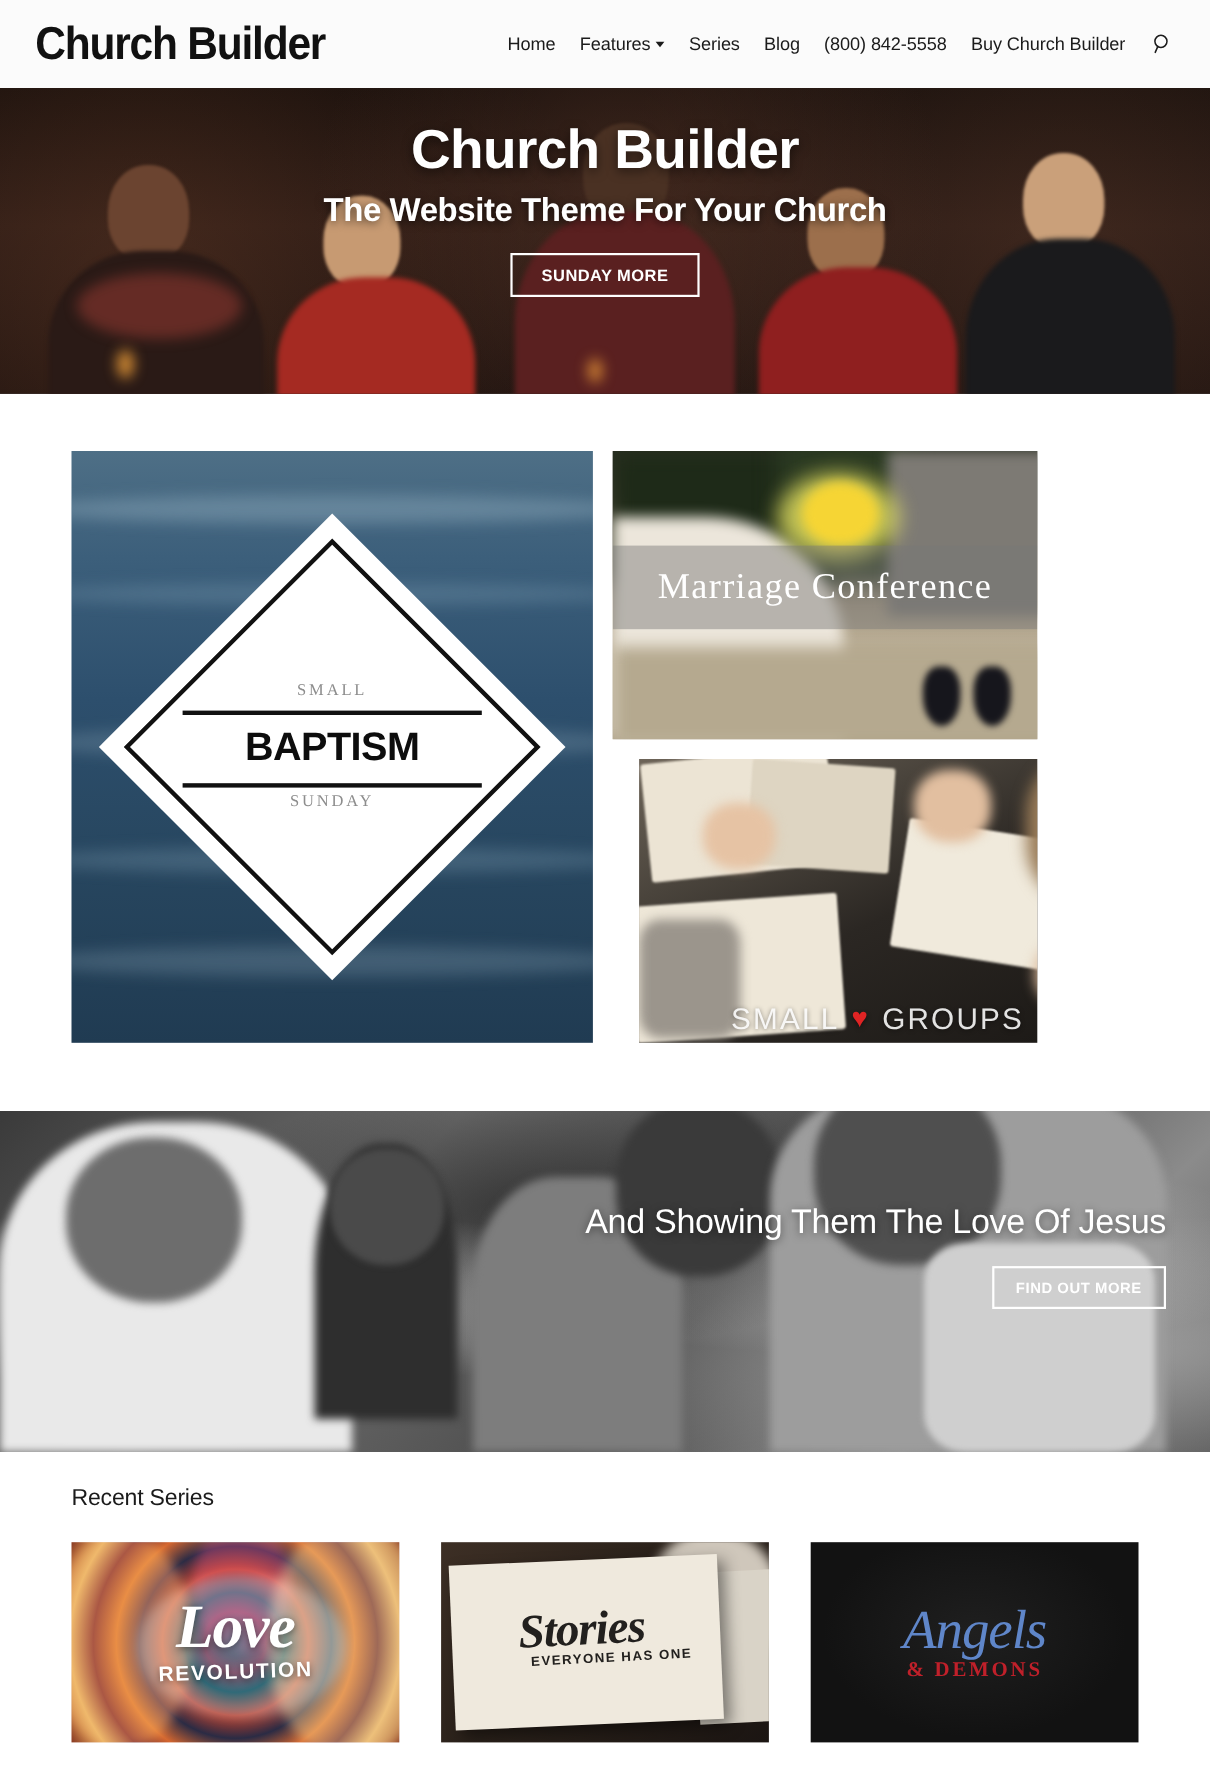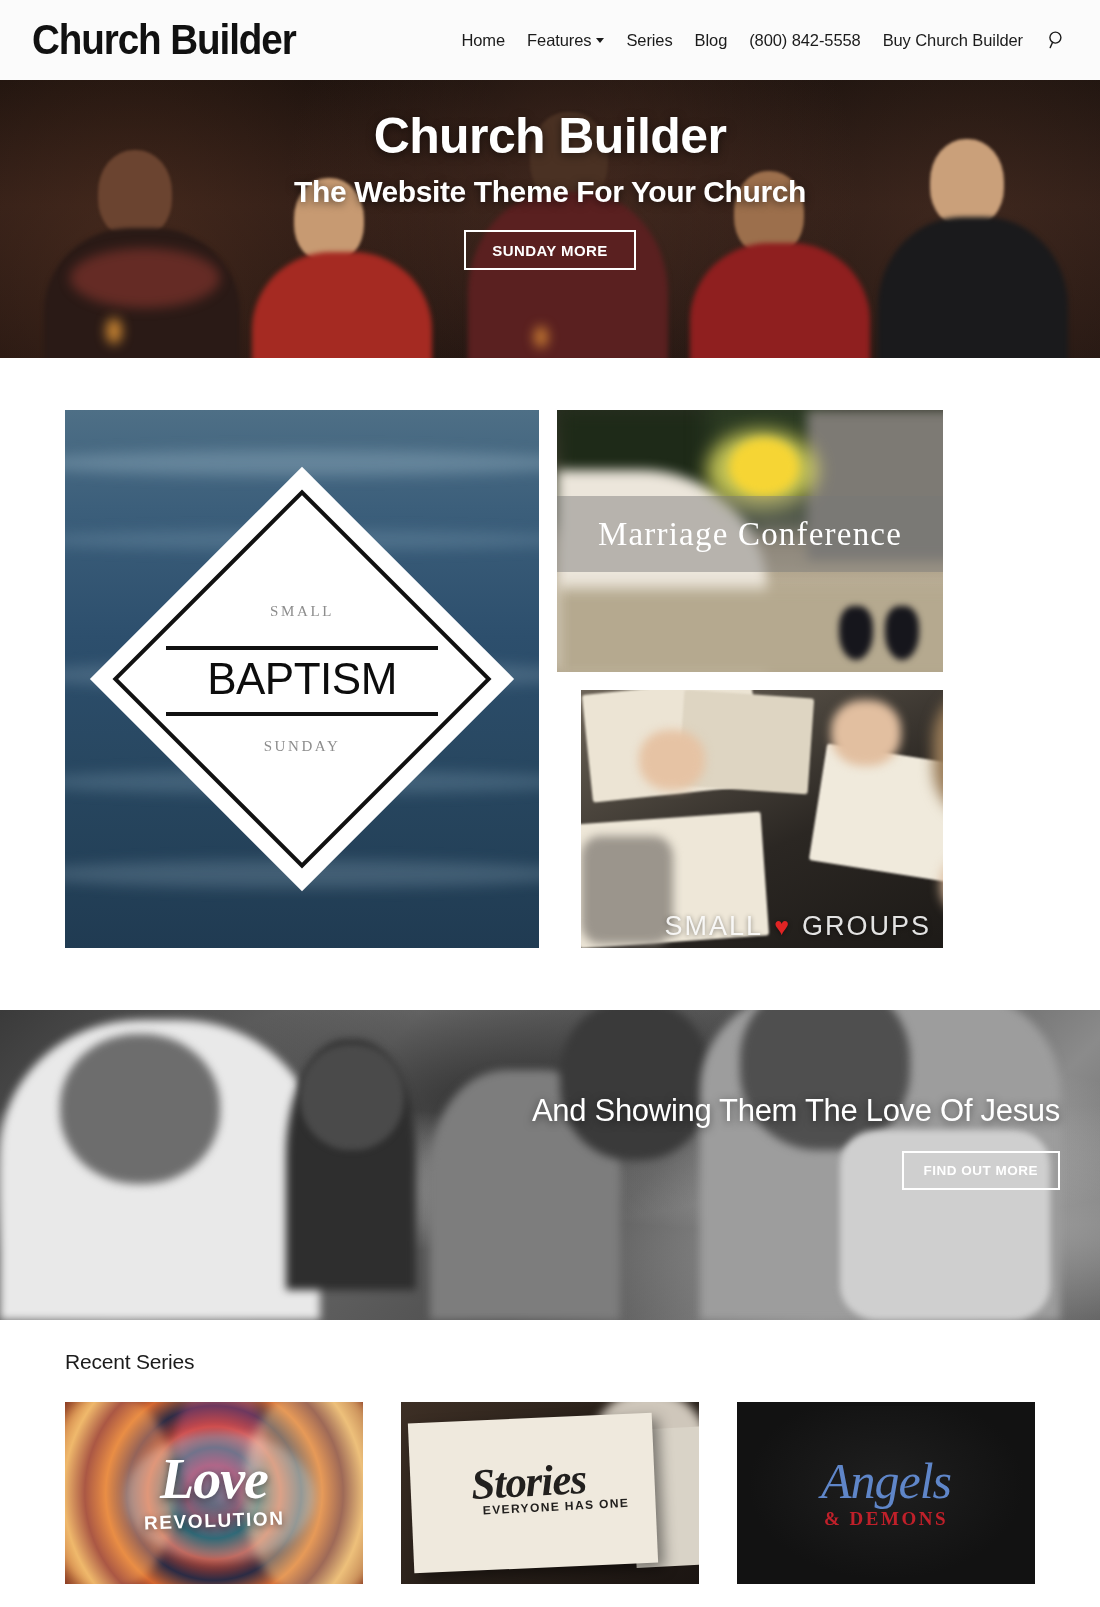--- a/index.html
+++ b/index.html
@@ -160,25 +160,25 @@
     text-align: center;
     z-index: 3;
   }
   .bp-small {
     font-size: 15px;
     letter-spacing: 2.6px;
     color: #8d8d8d;
     font-family: "Liberation Serif", serif;
   }
   .bp-main {
-    font-size: 44px;
-    font-weight: 400;
+    font-size: 36px;
+    font-weight: 700;
     letter-spacing: -0.5px;
     color: #0d0d0d;
-    margin: 37px 0;
+    margin: 24px 0;
     line-height: 1;
   }
   .bp-rule {
     position: absolute; left: 50%; transform: translateX(-50%);
     width: 272px; height: 4px; background: #111111; z-index: 4;
   }
 
   
   .marriage {
     height: 262px;

